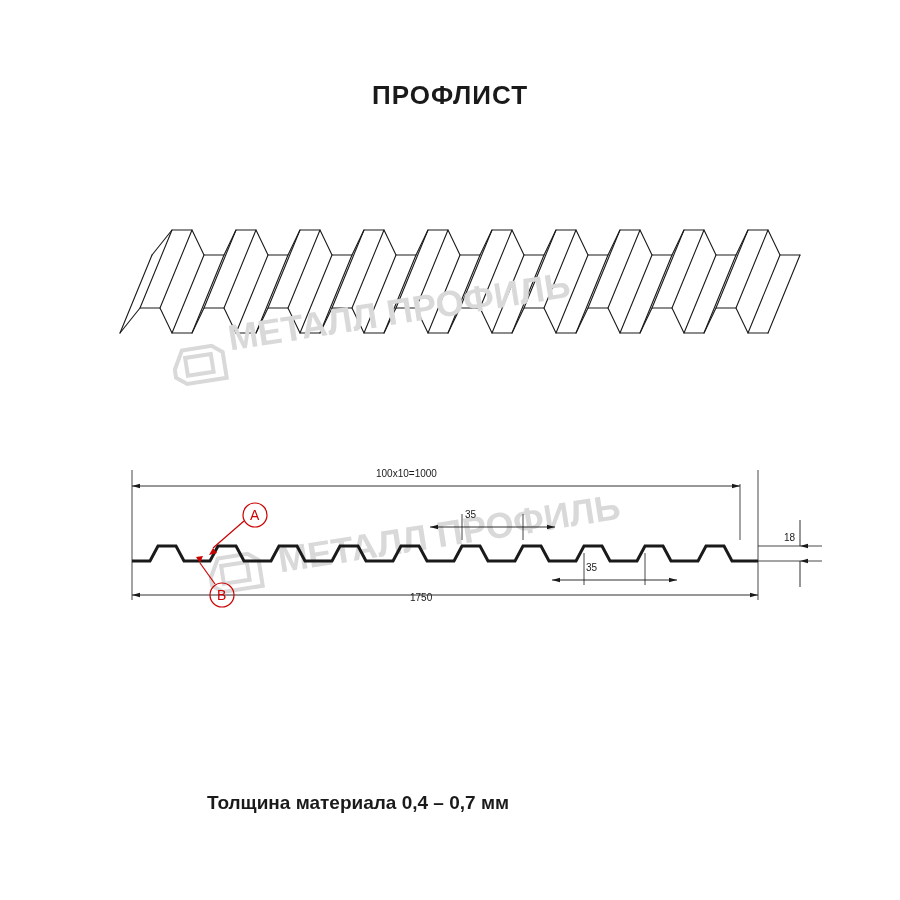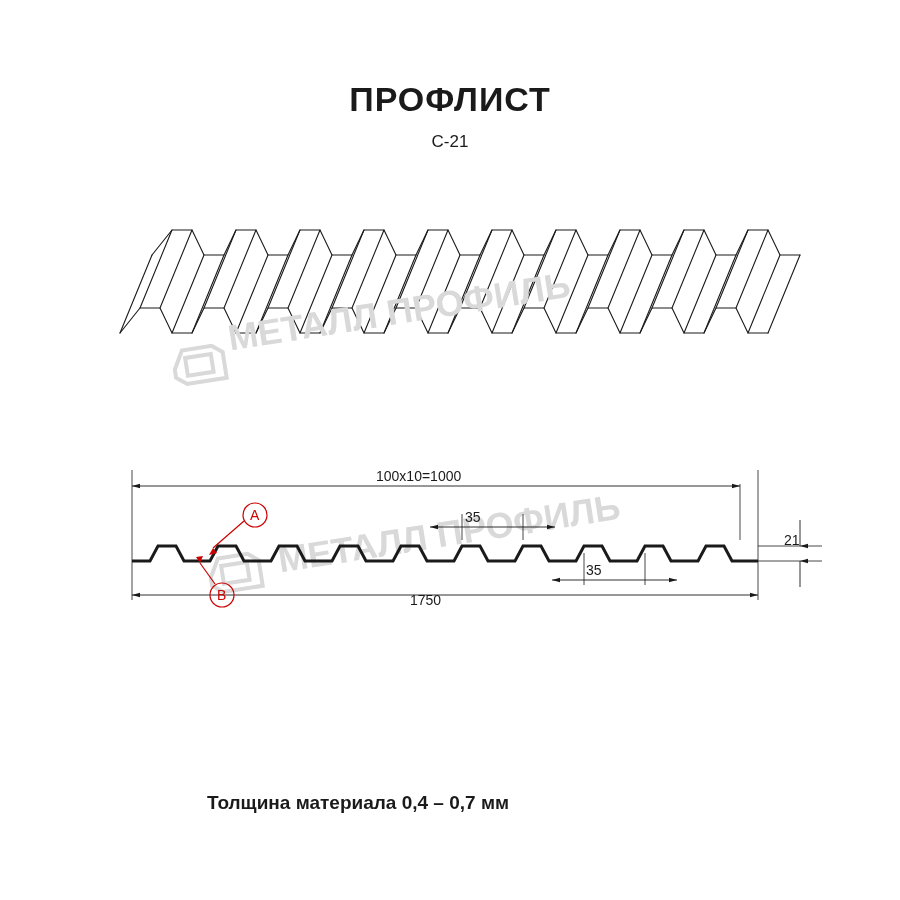--- a/index.html
+++ b/index.html
@@ -19,21 +19,21 @@
     position: relative;
     width: 900px;
     height: 900px;
   }
   .title {
     position: absolute;
     top: 80px;
     left: 0;
     width: 900px;
     text-align: center;
-    font-size: 34px;
+    font-size: 26px;
     font-weight: bold;
     letter-spacing: 1px;
     color: #1a1a1a;
   }
   .subtitle {
     position: absolute;
     top: 132px;
     left: 0;
     width: 900px;
     text-align: center;
@@ -72,38 +72,37 @@
   }
   .wm2 {
     left: 275px;
     top: 540px;
     font-size: 36px;
     transform: rotate(-9deg);
     transform-origin: left top;
   }
   .dim-label {
     position: absolute;
-    font-size: 14px;
+    font-size: 10px;
     color: #1a1a1a;
     white-space: nowrap;
   }
   .callout-letter {
     position: absolute;
     font-size: 14px;
     color: #cc0000;
     font-weight: normal;
   }
 </style>
 </head>
 <body>
 
 <div class="page">
 
   <div class="title">ПРОФЛИСТ</div>
-  <div class="subtitle">С-21</div>
 
   <svg class="svg-layer" width="900" height="900">
     <g stroke="#1a1a1a" stroke-width="1.1" fill="none" stroke-linejoin="round" stroke-linecap="round">
 
       <path d="M120 333 L140 308 L160 308 L172 333 L192 333 L204 308 L224 308 L236 333 L256 333 L268 308 L288 308 L300 333 L320 333 L332 308 L352 308 L364 333 L384 333 L396 308 L416 308 L428 333 L448 333 L460 308 L480 308 L492 333 L512 333 L524 308 L544 308 L556 333 L576 333 L588 308 L608 308 L620 333 L640 333 L652 308 L672 308 L684 333 L704 333 L716 308 L736 308 L748 333 L768 333"></path>
 
       <path d="M152 255 L172 230 L192 230 L204 255 L224 255 L236 230 L256 230 L268 255 L288 255 L300 230 L320 230 L332 255 L352 255 L364 230 L384 230 L396 255 L416 255 L428 230 L448 230 L460 255 L480 255 L492 230 L512 230 L524 255 L544 255 L556 230 L576 230 L588 255 L608 255 L620 230 L640 230 L652 255 L672 255 L684 230 L704 230 L716 255 L736 255 L748 230 L768 230 L780 255 L800 255"></path>
 
       <path d="M120 333 L152 255"></path>
       <path d="M140 308 L172 230"></path>
@@ -235,20 +234,20 @@
       <path d="M215 584 L200 563"></path>
       <path d="M213 548 L209 555 L217 553 Z" fill="#cc0000" stroke="none"></path>
       <path d="M200 563 L203 556 L196 557 Z" fill="#cc0000" stroke="none"></path>
     </g>
   </svg>
 
   <div class="dim-label" style="left:376px; top:468px;">100х10=1000</div>
   <div class="dim-label" style="left:465px; top:509px;">35</div>
   <div class="dim-label" style="left:586px; top:562px;">35</div>
   <div class="dim-label" style="left:410px; top:592px;">1750</div>
-  <div class="dim-label" style="left:784px; top:532px;">21</div>
+  <div class="dim-label" style="left:784px; top:532px;">18</div>
 
   <div class="callout-letter" style="left:250px; top:507px;">A</div>
   <div class="callout-letter" style="left:217px; top:587px;">B</div>
 
   <div class="footer">Толщина материала 0,4 – 0,7 мм</div>
 
 </div>
 
 </body></html>

